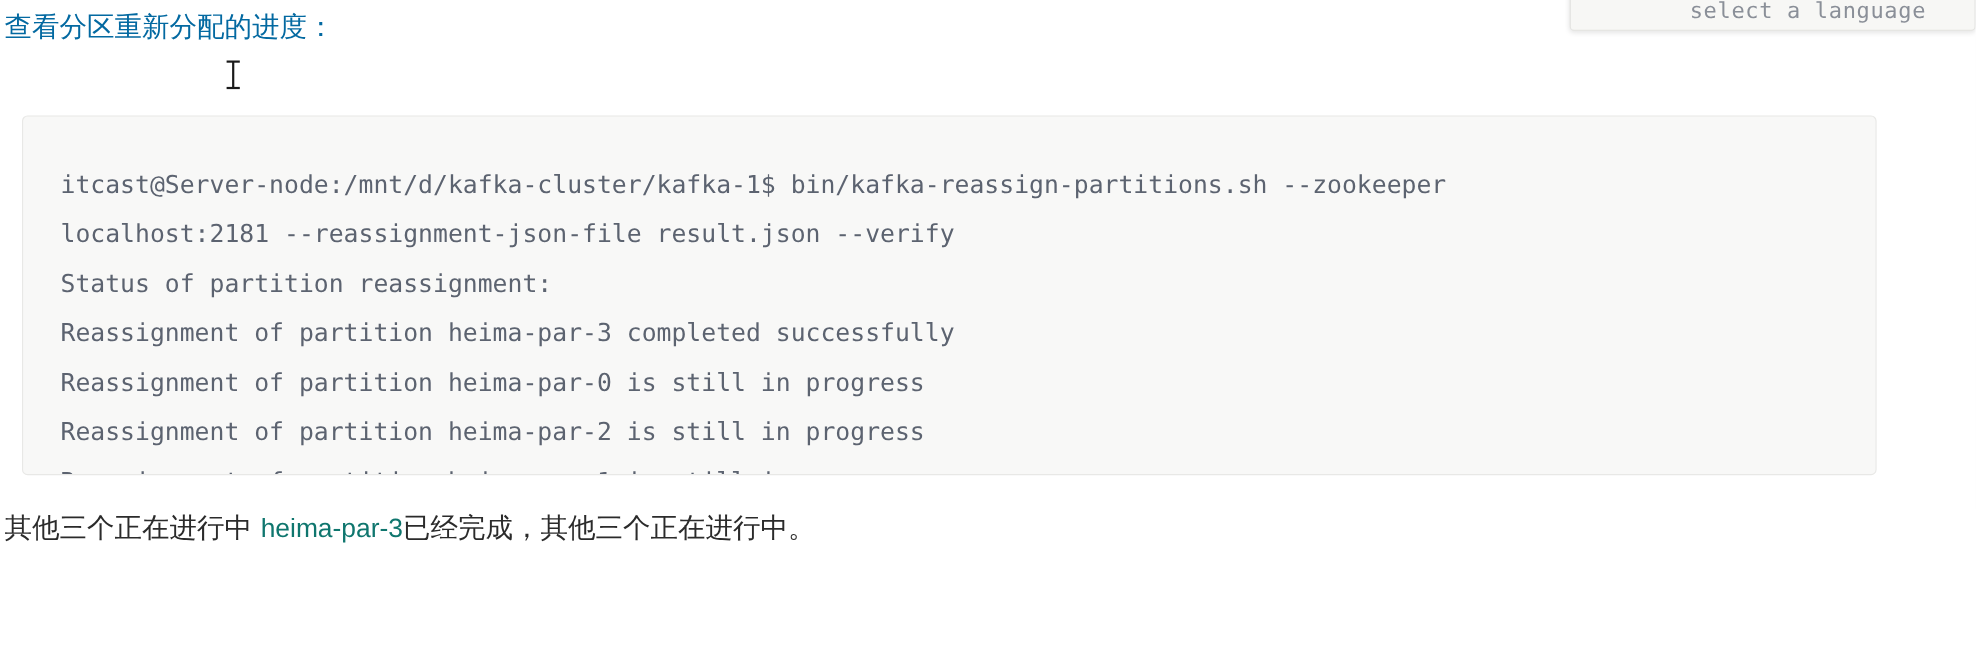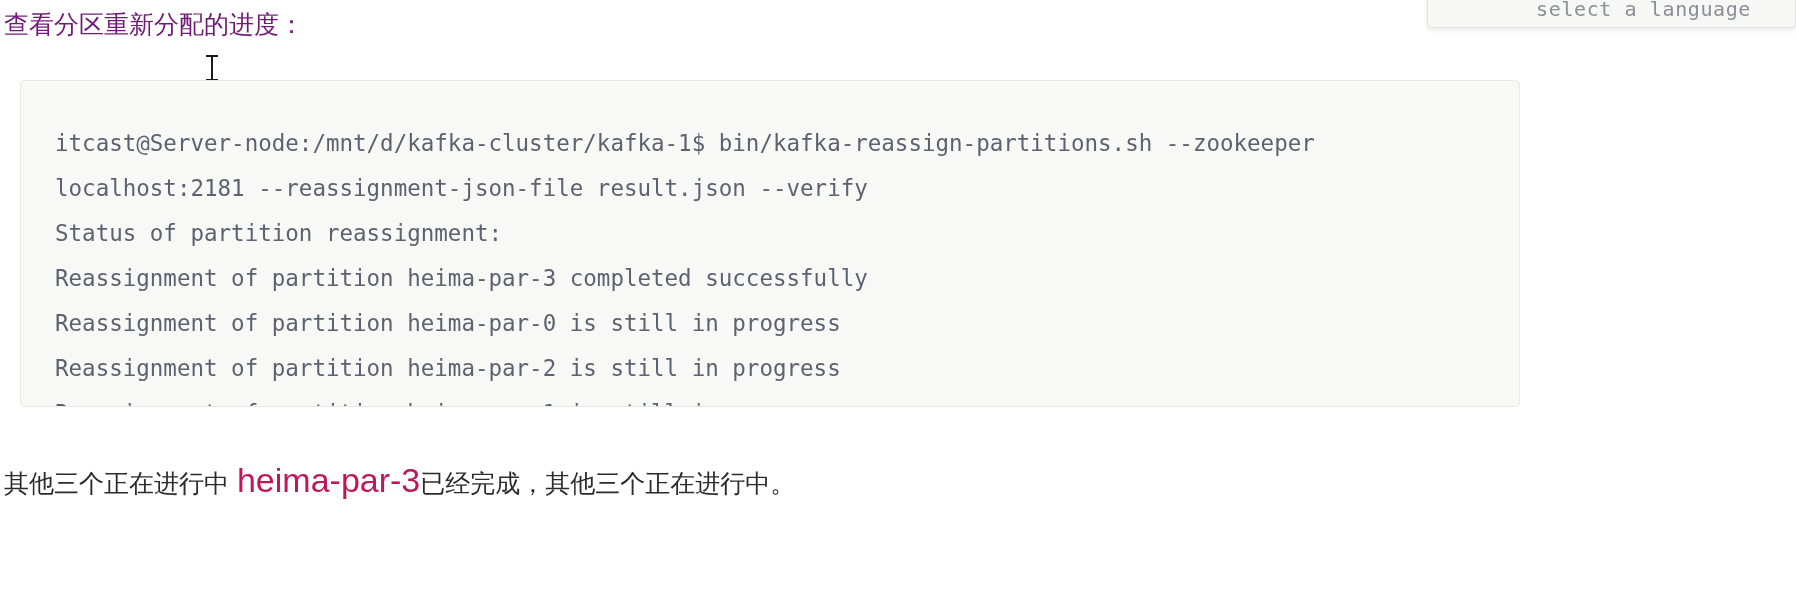--- a/index.html
+++ b/index.html
@@ -16,21 +16,21 @@
     -webkit-font-smoothing: antialiased;
   }
 
   
   #intro-heading {
     position: absolute;
     left: 4px;
     top: 8px;
     font-size: 25px;
     line-height: 34px;
-    color: #701a75;
+    color: #0369a1;
     font-family: "DejaVu Sans", "Liberation Sans", sans-serif;
     white-space: nowrap;
   }
 
   
   #text-caret {
     position: absolute;
     left: 205px;
     top: 54px;
     width: 14px;
@@ -80,22 +80,22 @@
     line-height: 24px;
     color: #8a8f98;
     letter-spacing: 0.6px;
     white-space: nowrap;
   }
 
   
   #code-block {
     position: absolute;
     left: 20px;
-    top: 80px;
-    width: 1500px;
+    top: 105px;
+    width: 1686px;
     height: 327px;
     background: #f8f8f7;
     border: 1px solid #e8e8e6;
     border-radius: 5px;
     box-sizing: border-box;
     overflow: hidden;
   }
   #code-lines {
     position: absolute;
     left: 34px;
@@ -119,22 +119,22 @@
     left: 4px;
     top: 462px;
     font-size: 25px;
     line-height: 36px;
     color: #2b2b2b;
     font-family: "DejaVu Sans", "Liberation Sans", sans-serif;
     white-space: nowrap;
   }
   #conclusion-paragraph .partition-name {
     font-family: "Liberation Sans", "DejaVu Sans", sans-serif;
-    font-size: 34px;
-    color: #be185d;
+    font-size: 24px;
+    color: #0f766e;
   }
 </style>
 </head>
 <body>
 
 <div id="intro-heading">查看分区重新分配的进度：</div>
 
 <div id="text-caret">
   <div class="cap-top"></div>
   <div class="bar"></div>

